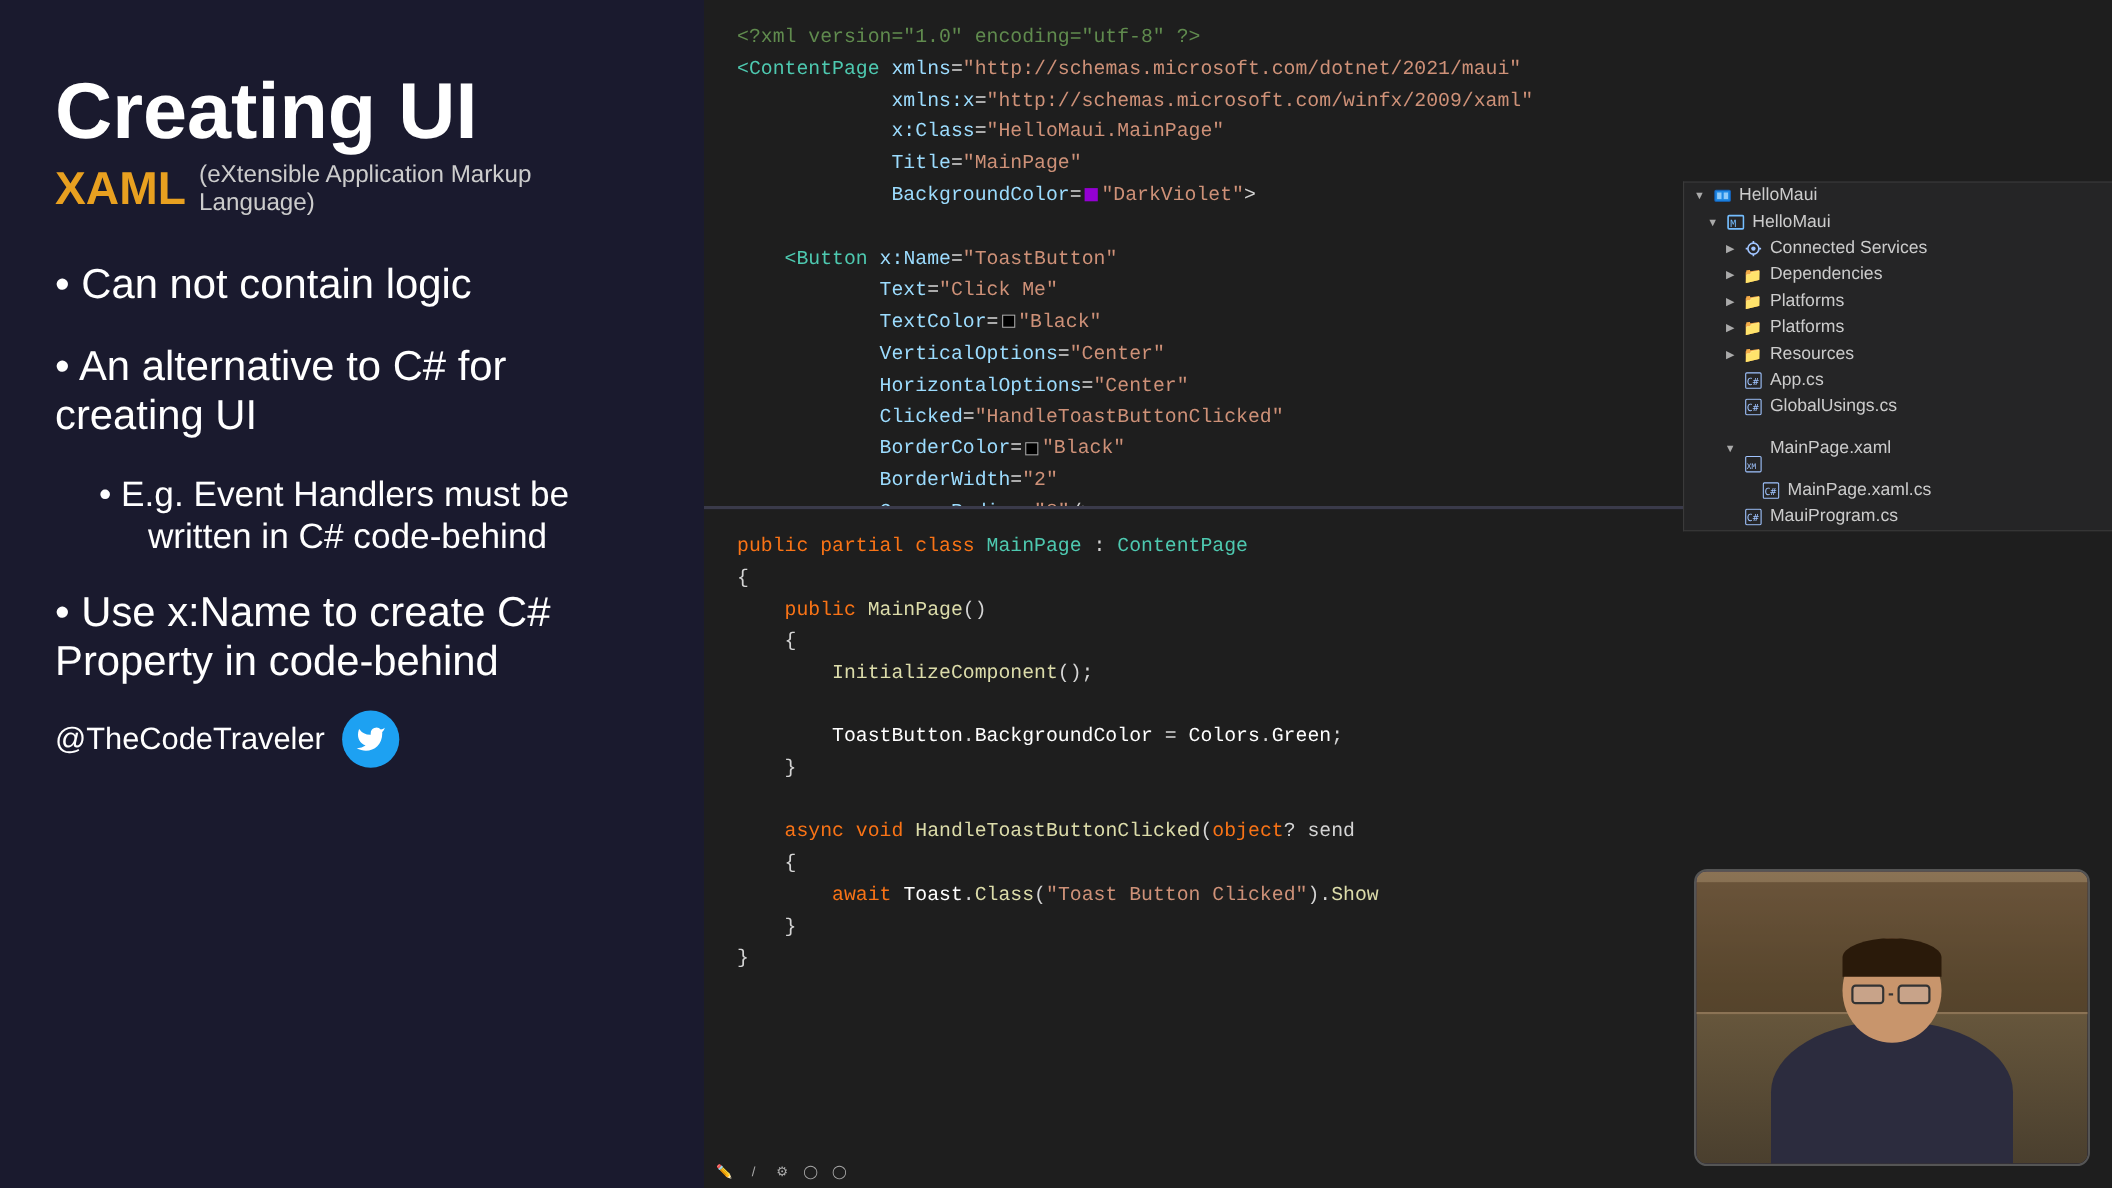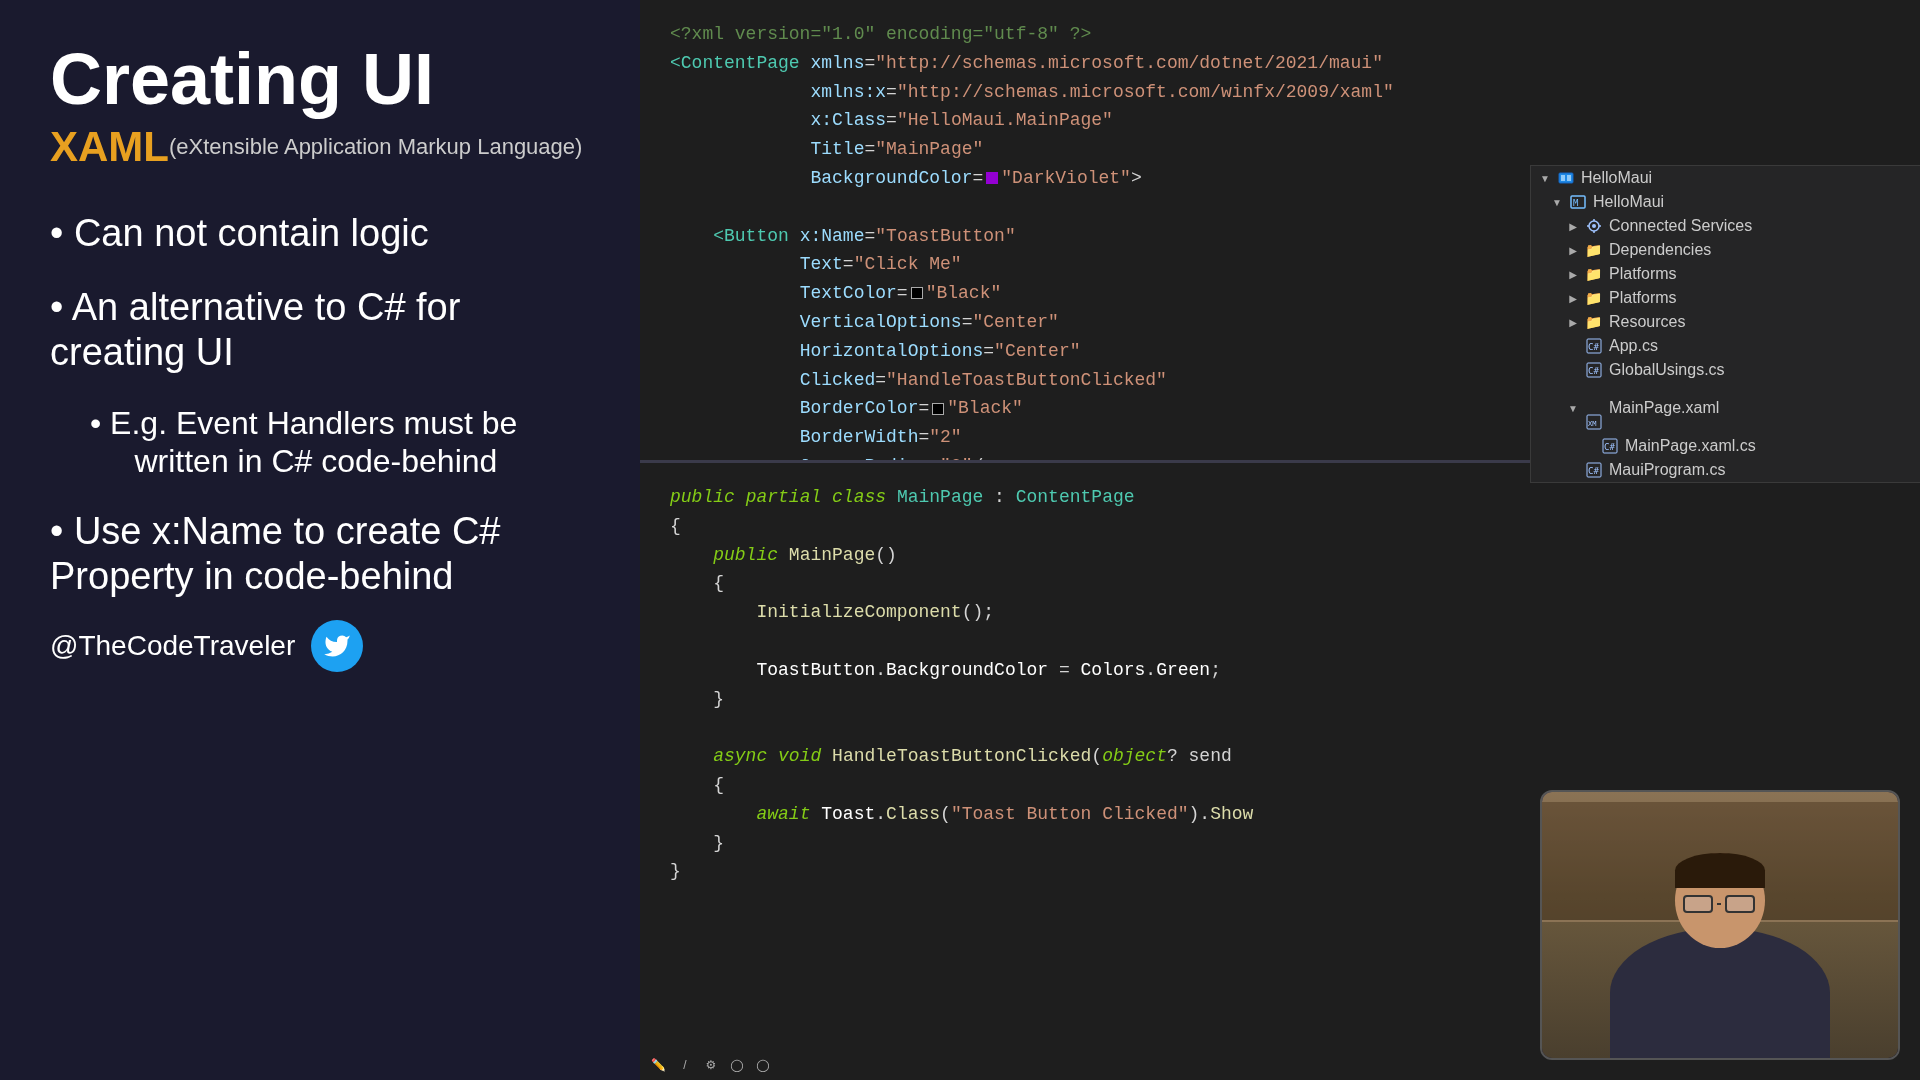--- a/index.html
+++ b/index.html
@@ -14,34 +14,35 @@
     }
 
     
     .left-panel {
       width: 640px;
       height: 760px;
       background: #1a1a2e;
       padding: 40px 50px;
       display: flex;
       flex-direction: column;
-      justify-content: flex-start;
+      justify-content: center;
     }
 
     .slide-title {
       font-size: 72px;
       font-weight: 700;
       color: #ffffff;
       line-height: 1.1;
       margin-bottom: 4px;
     }
 
     .slide-subtitle-line {
       display: flex;
       align-items: center;
+      gap: 12px;
       margin-bottom: 40px;
     }
 
     .xaml-text {
       font-size: 42px;
       font-weight: 700;
       color: #e8a020;
     }
 
     .xaml-desc {
@@ -136,21 +137,21 @@
       color: #d4d4d4;
       overflow: hidden;
     }
 
     .divider-line {
       height: 3px;
       background: #3a3a4a;
     }
 
     
-    .c-blue { color: #84cc16; font-style: italic; }
+    .c-blue { color: #f97316; }
     .c-green { color: #4ec9b0; }
     .c-yellow { color: #dcdcaa; }
     .c-lightblue { color: #ffffff; }
     .c-string { color: #ce9178; }
     .c-tag { color: #4ec9b0; }
     .c-attr { color: #9cdcfe; }
     .c-comment { color: #608b4e; }
 
     
     .solution-explorer {

